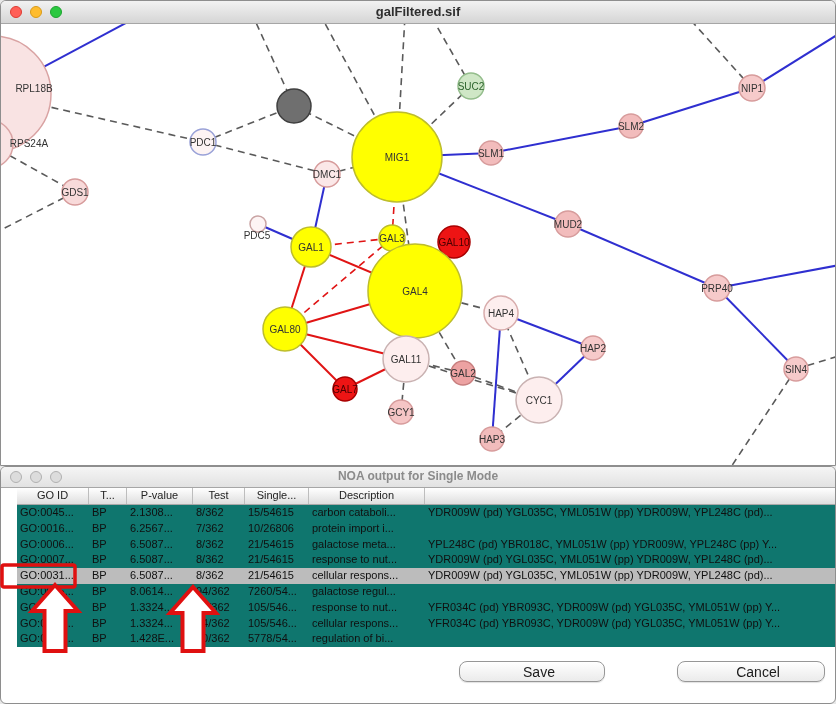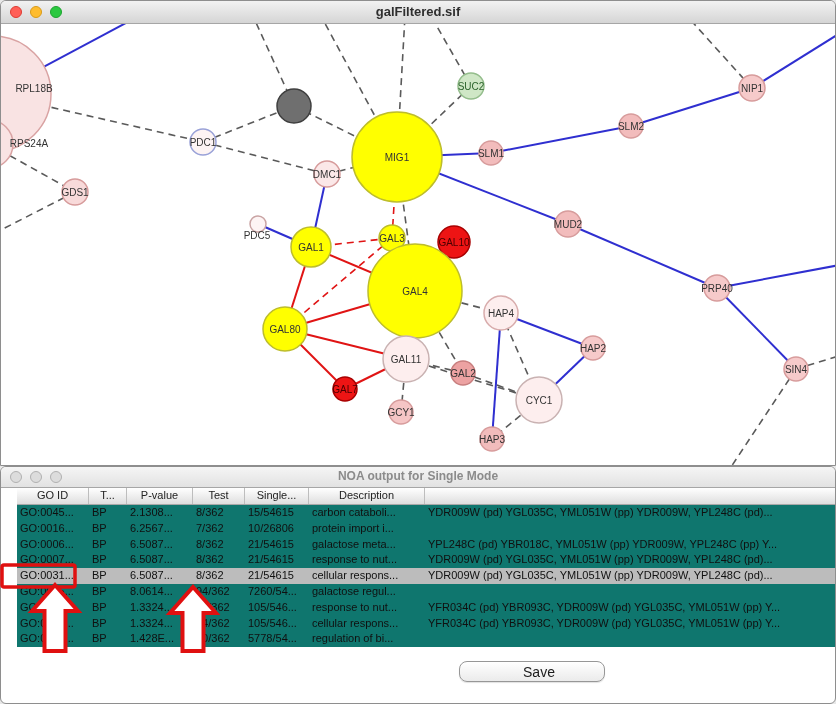--- a/index.html
+++ b/index.html
@@ -255,19 +255,20 @@
       <div class="trow">
         <div class="td">GO:0050...</div>
         <div class="td">BP</div>
         <div class="td">1.428E...</div>
         <div class="td">80/362</div>
         <div class="td">5778/54...</div>
         <div class="td">regulation of bi...</div>
       </div>
     </div>
   <button class="btn btn-save">Save</button>
+  <button class="btn btn-cancel">Cancel</button>
 </section>
 
 <svg class="overlay" width="836" height="704" viewBox="0 0 836 704">
   <rect class="annot annot-box" x="2" y="565" width="73" height="22" rx="2" stroke="#e01010"></rect>
   <polygon class="annot annot-arrow" points="55,585 78,611 65.5,611 65.5,651 44.5,651 44.5,611 32,611" stroke="#e01010"></polygon>
   <polygon class="annot annot-arrow" points="193,587 216,613 203.5,613 203.5,651 182.5,651 182.5,613 170,613" stroke="#e01010"></polygon>
 </svg>
 
 </body></html>

